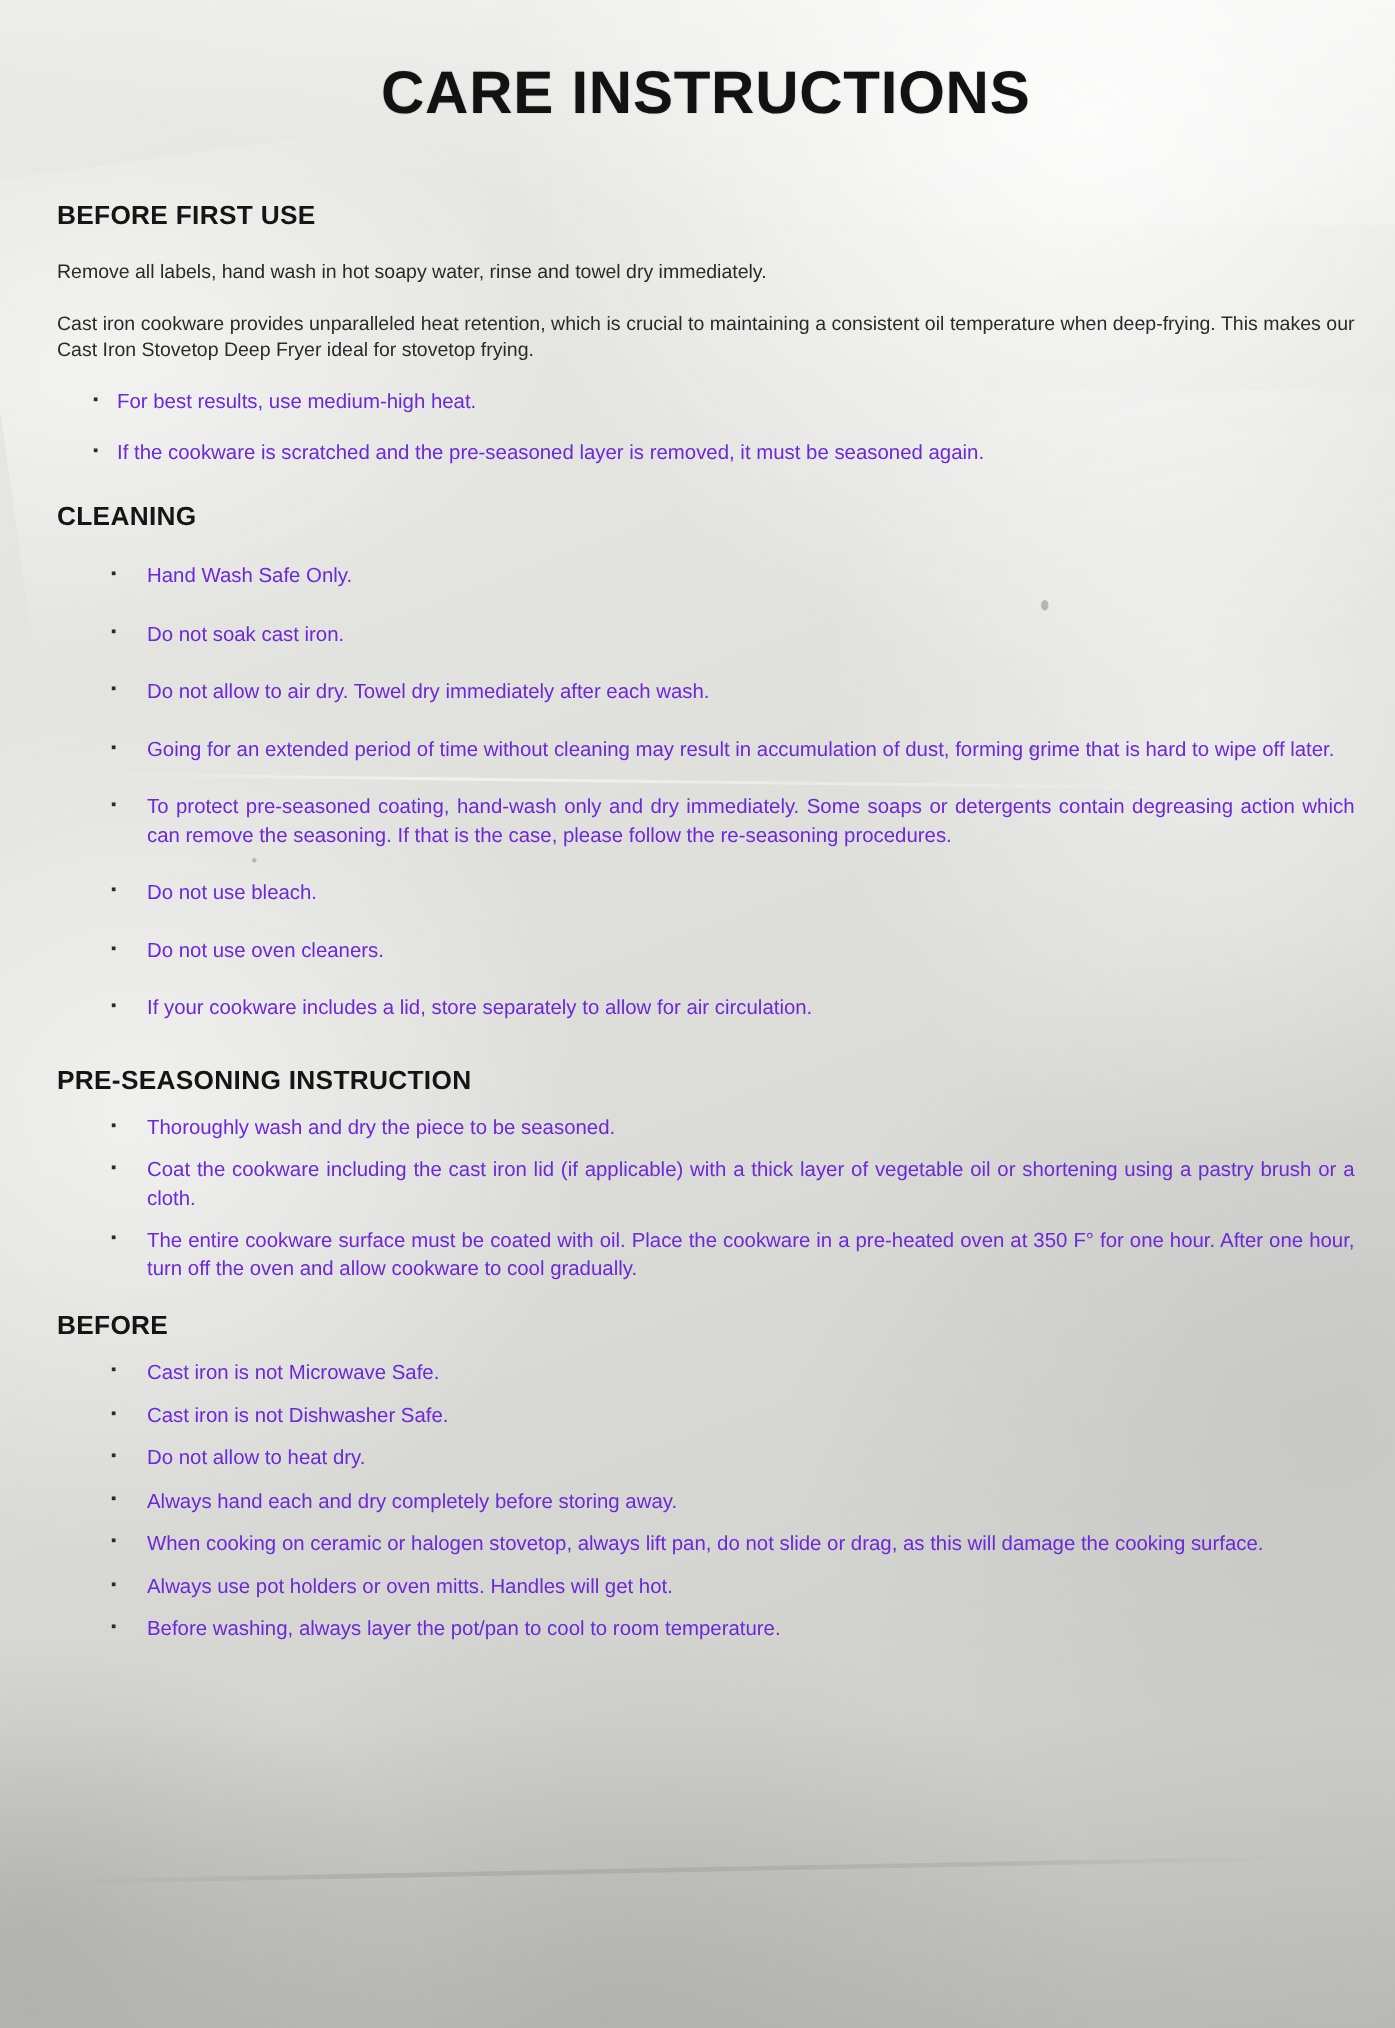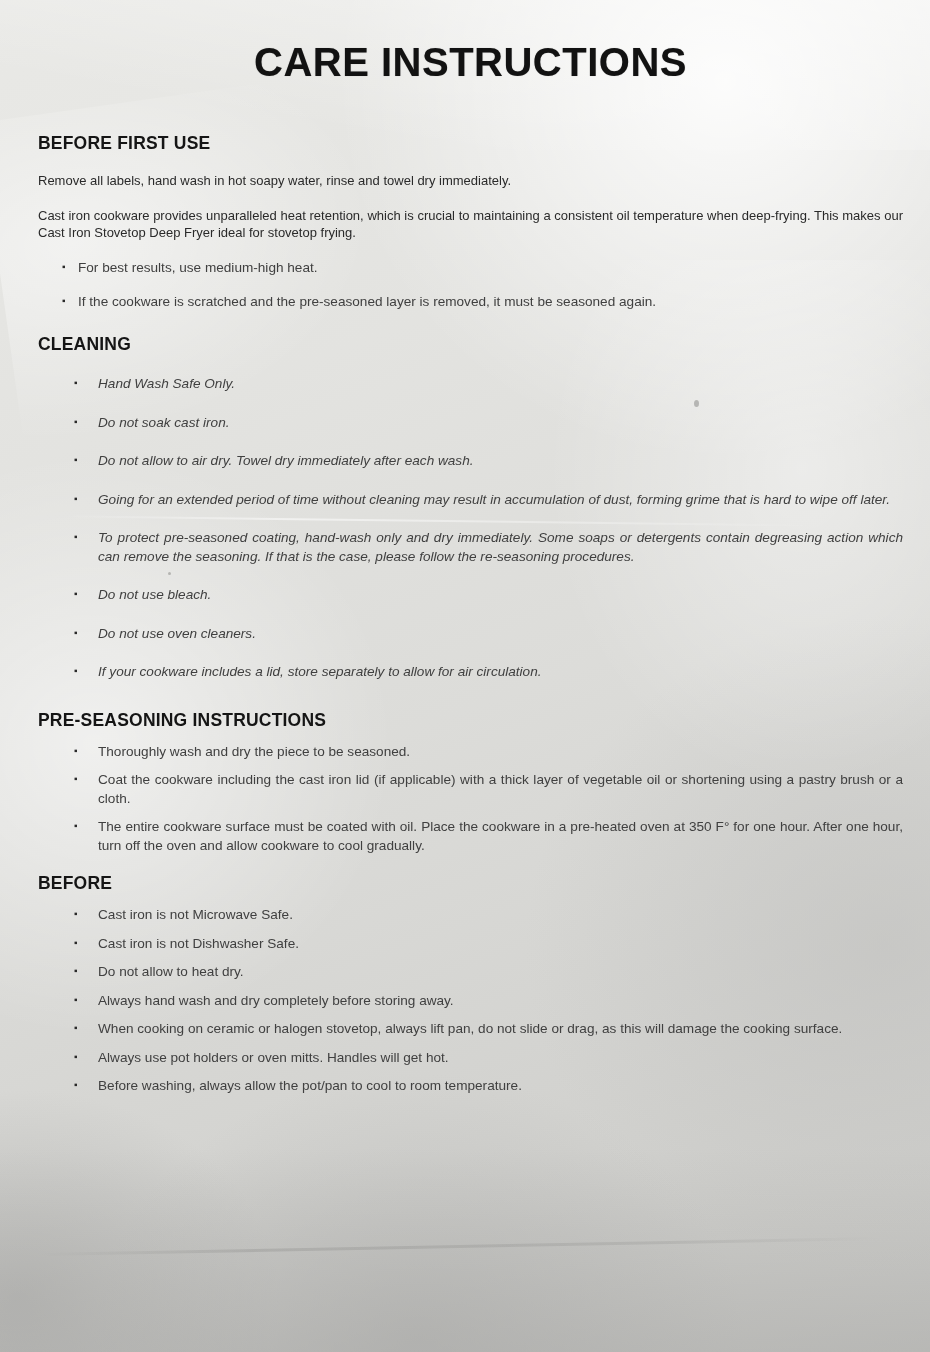--- a/index.html
+++ b/index.html
@@ -104,37 +104,37 @@
   ul.bullets {
     list-style: none;
     margin: 0;
     padding: 0;
   }
   ul.bullets > li {
     position: relative;
     font-size: 13.6px;
     line-height: 1.36;
     text-align: justify;
-    color: #404040;
+    color: #6d28d9;
   }
   ul.bullets > li::before {
     content: "\25AA";
     position: absolute;
     font-size: 10px;
     color: #2a2a2a;
     line-height: 1.5;
   }
 
   
   .gap-title-first { height: 48px; }
   .b1 { margin-left: 0; }
   .b1 > li { padding-left: 40px; margin-bottom: 15px; }
   .b1 > li::before { left: 24px; }
 
-  .b2 > li { padding-left: 60px; margin-bottom: 20px; font-style: italic; }
+  .b2 > li { padding-left: 60px; margin-bottom: 20px; }
   .b2 > li::before { left: 36px; }
 
   .b3 > li { padding-left: 60px; margin-bottom: 10px; }
   .b3 > li::before { left: 36px; }
 
   .b4 > li { padding-left: 60px; margin-bottom: 10px; }
   .b4 > li::before { left: 36px; }
 
   .sp-8 { height: 8px; }
   .sp-12 { height: 12px; }
@@ -187,38 +187,38 @@
       <li>To protect pre-seasoned coating, hand-wash only and dry immediately. Some soaps or detergents contain degreasing action which can remove the seasoning. If that is the case, please follow the re-seasoning procedures.</li>
       <li>Do not use bleach.</li>
       <li>Do not use oven cleaners.</li>
       <li>If your cookware includes a lid, store separately to allow for air circulation.</li>
     </ul>
   </section>
 
   <div class="sp-8"></div>
 
   <section>
-    <h2 class="section-heading">PRE-SEASONING INSTRUCTIONS</h2>
+    <h2 class="section-heading">PRE-SEASONING INSTRUCTION</h2>
     <div class="sp-12"></div>
     <ul class="bullets b3">
       <li>Thoroughly wash and dry the piece to be seasoned.</li>
       <li>Coat the cookware including the cast iron lid (if applicable) with a thick layer of vegetable oil or shortening using a pastry brush or a cloth.</li>
       <li>The entire cookware surface must be coated with oil. Place the cookware in a pre-heated oven at 350 F° for one hour. After one hour, turn off the oven and allow cookware to cool gradually.</li>
     </ul>
   </section>
 
   <div class="sp-8"></div>
 
   <section>
     <h2 class="section-heading">BEFORE</h2>
     <div class="sp-12"></div>
     <ul class="bullets b4">
       <li>Cast iron is not Microwave Safe.</li>
       <li>Cast iron is not Dishwasher Safe.</li>
       <li>Do not allow to heat dry.</li>
-      <li>Always hand wash and dry completely before storing away.</li>
+      <li>Always hand each and dry completely before storing away.</li>
       <li>When cooking on ceramic or halogen stovetop, always lift pan, do not slide or drag, as this will damage the cooking surface.</li>
       <li>Always use pot holders or oven mitts. Handles will get hot.</li>
-      <li>Before washing, always allow the pot/pan to cool to room temperature.</li>
+      <li>Before washing, always layer the pot/pan to cool to room temperature.</li>
     </ul>
   </section>
 
 </div>
 
 </body></html>

